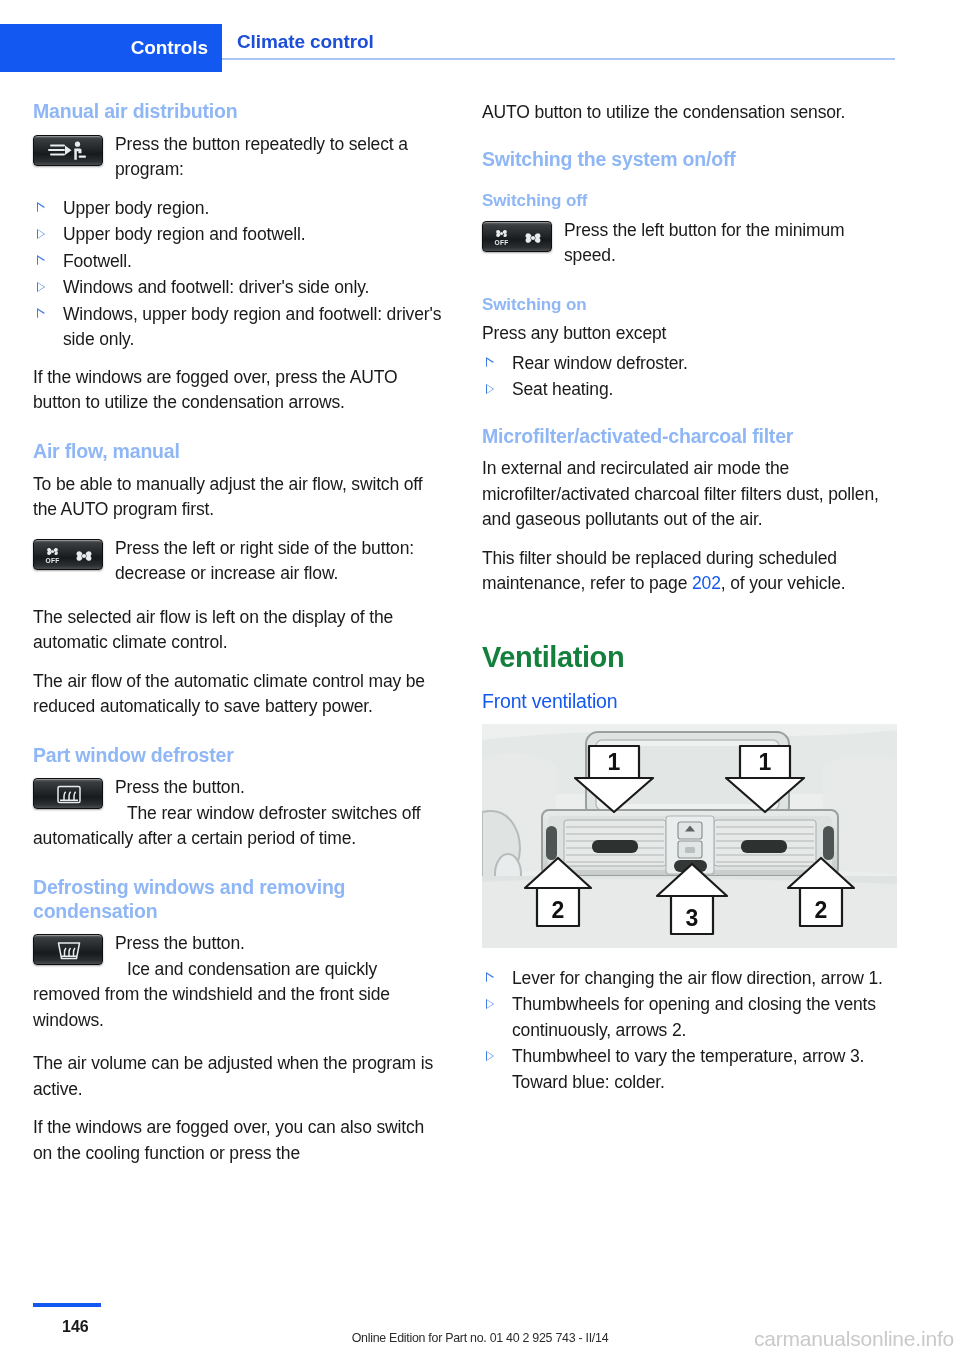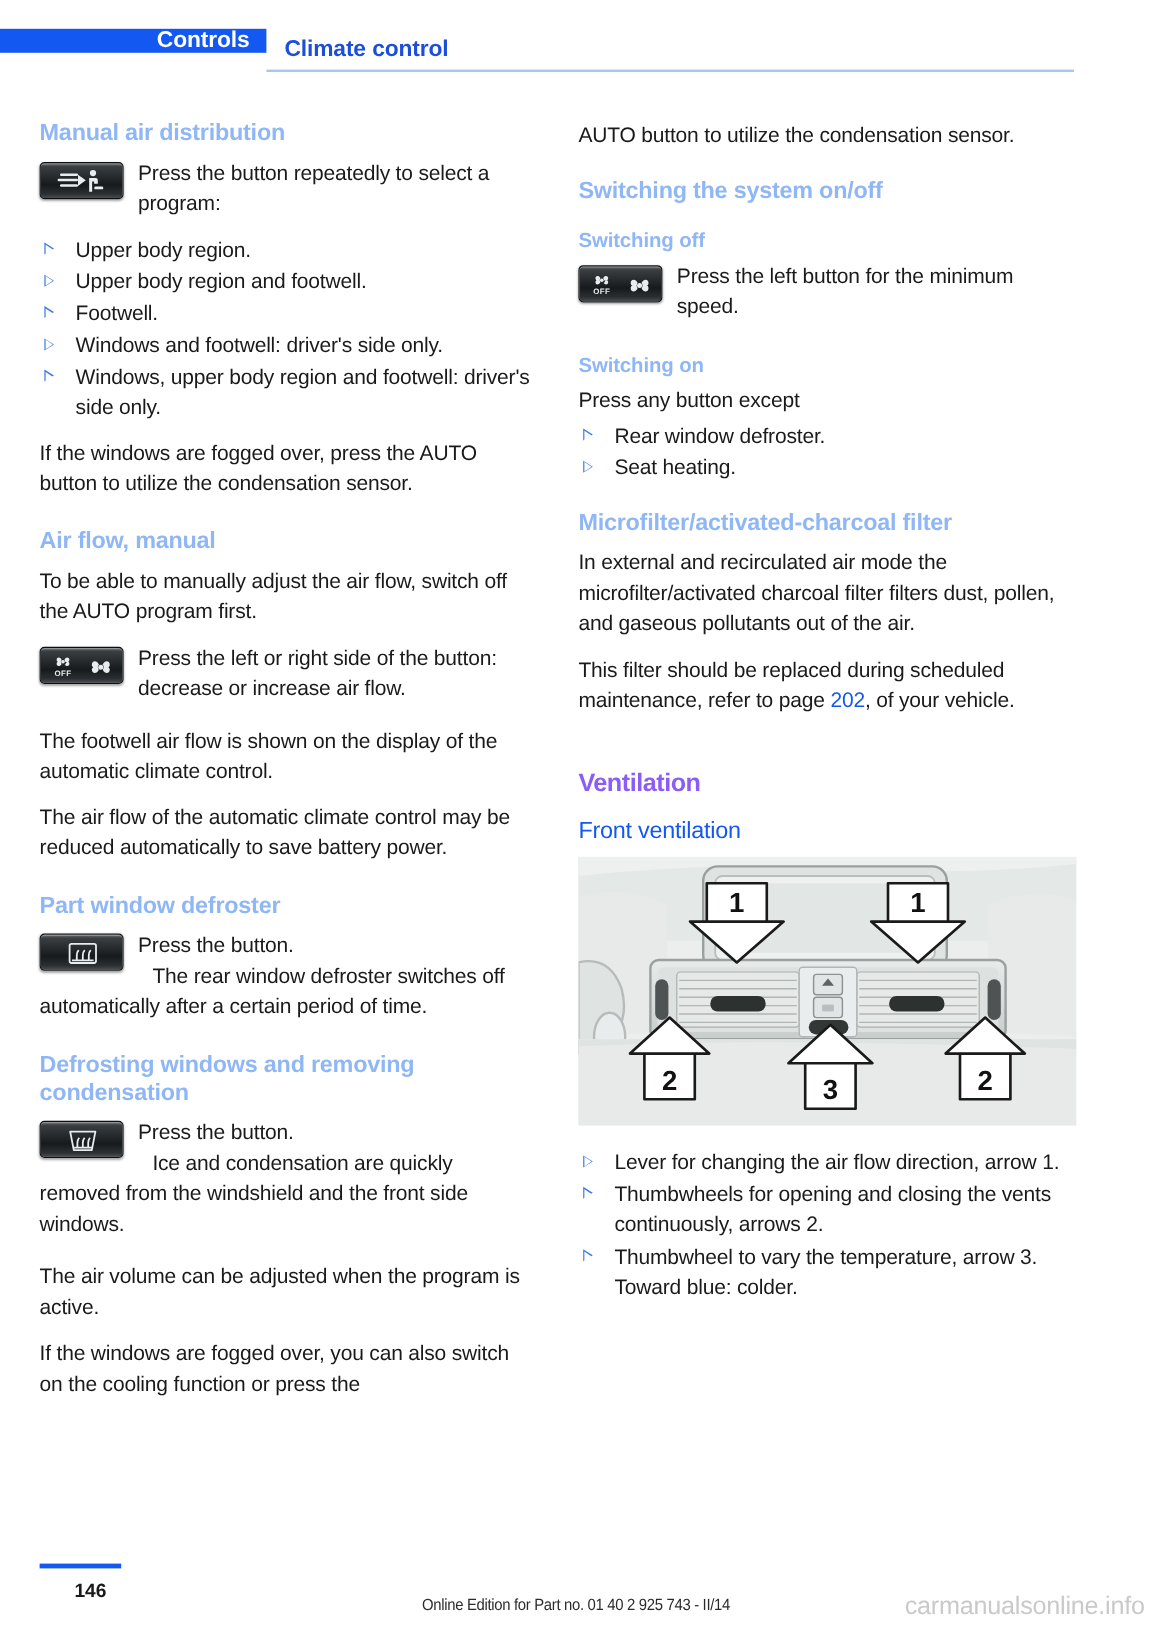--- a/index.html
+++ b/index.html
@@ -17,21 +17,21 @@
 
   
   .header {
     position: absolute;
     left: 0; top: 24px;
     width: 960px; height: 36px;
   }
   .header-tab-active {
     position: absolute;
     left: 0; top: 0;
-    width: 222px; height: 20px;
+    width: 222px; height: 48px;
     background: #1358f0;
     color: #ffffff;
     font-size: 19px;
     font-weight: bold;
     display: flex;
     align-items: center;
     justify-content: flex-end;
     padding-right: 14px;
     letter-spacing: -0.1px;
   }
@@ -67,23 +67,23 @@
     font-weight: bold;
     color: #8fb6f5;
     margin: 0 0 8px 0;
     line-height: 1.22;
     letter-spacing: -0.2px;
   }
   h2.section.first { margin-top: 0; }
   h2.section.spaced { margin-top: 24px; }
 
   h1.chapter {
-    font-size: 21px;
-    font-weight: bold;
-    color: #8b5cf6;
+    font-size: 29px;
+    font-weight: bold;
+    color: #15803d;
     margin: 44px 0 16px 0;
     line-height: 1.15;
     letter-spacing: -0.4px;
   }
   h3.subsection {
     font-size: 19.5px;
     font-weight: normal;
     color: #1358f0;
     margin: 0 0 10px 0;
     line-height: 1.2;
@@ -244,21 +244,21 @@
   </div>
 
   <ul class="bullets">
     <li><span class="tri"></span><span>Upper body region.</span></li>
     <li><span class="tri"></span><span>Upper body region and footwell.</span></li>
     <li><span class="tri"></span><span>Footwell.</span></li>
     <li><span class="tri"></span><span>Windows and footwell: driver's side only.</span></li>
     <li><span class="tri"></span><span>Windows, upper body region and footwell: driver's side only.</span></li>
   </ul>
 
-  <p class="body">If the windows are fogged over, press the AUTO button to utilize the condensation sensor.</p>
+  <p class="body">If the windows are fogged over, press the AUTO button to utilize the condensation arrows.</p>
 
   <h2 class="section spaced">Air flow, manual</h2>
   <p class="body">To be able to manually adjust the air flow, switch off the AUTO program first.</p>
 
   <div class="iconblock">
     <div class="btnicon">
       <svg width="70" height="31" viewBox="0 0 70 31">
         <g fill="#e9ecee">
           <g transform="translate(18.5,11.5) scale(0.80)">
             <circle cx="0" cy="0" r="1.9"></circle>
@@ -274,21 +274,21 @@
             <path d="M1.7 -2.4 c1.7 -3.8 6.2 -2.9 5.7 0.7 c-0.35 2.2 -3.1 2.9 -4.8 1.8 z"></path>
             <path d="M-1.7 2.4 c-1.7 3.8 -6.2 2.9 -5.7 -0.7 c0.35 -2.2 3.1 -2.9 4.8 -1.8 z"></path>
             <path d="M1.7 2.4 c1.7 3.8 6.2 2.9 5.7 -0.7 c-0.35 -2.2 -3.1 -2.9 -4.8 -1.8 z"></path>
           </g>
         </g>
       </svg>
     </div>
     <p>Press the left or right side of the button: decrease or increase air flow.</p>
   </div>
 
-  <p class="body" style="margin-top:18px">The footwell air flow is shown on the display of the automatic climate control.</p>
+  <p class="body" style="margin-top:18px">The selected air flow is left on the display of the automatic climate control.</p>
   <p class="body">The air flow of the automatic climate control may be reduced automatically to save battery power.</p>
 
   <h2 class="section spaced">Part window defroster</h2>
 
   <div class="iconblock">
     <div class="btnicon">
       <svg width="70" height="31" viewBox="0 0 70 31">
         <g fill="none" stroke="#e9ecee" stroke-width="1.5">
           <rect x="24" y="7.5" width="22" height="16" rx="1.6"></rect>
           <path d="M30 21.5 v-4.5 q0 -2.4 1.6 -4.2"></path>

